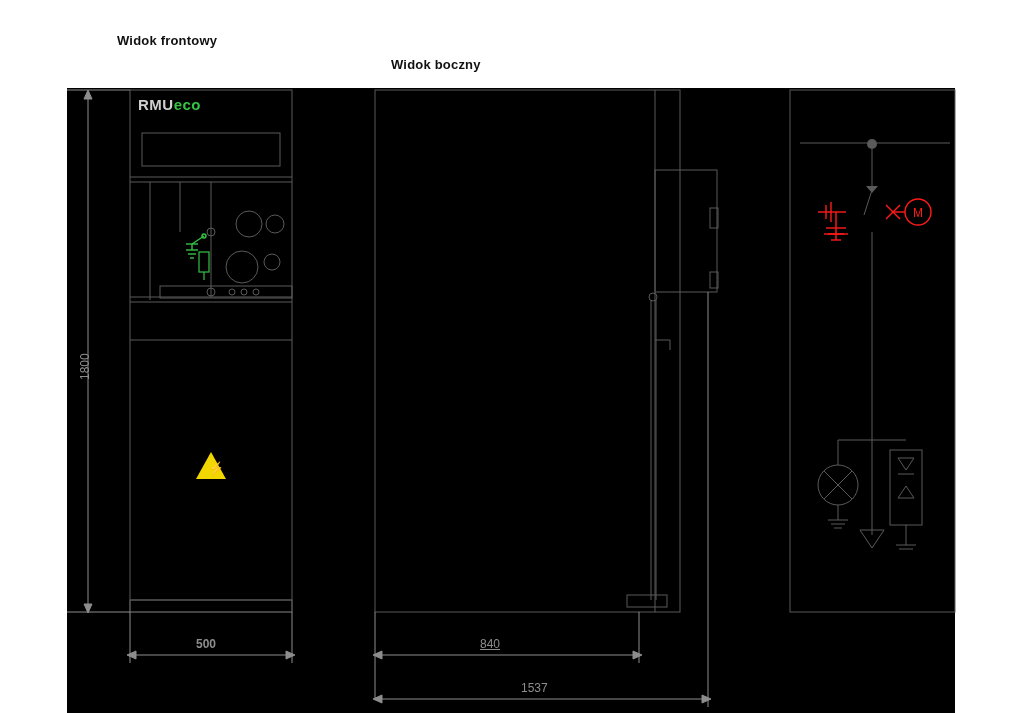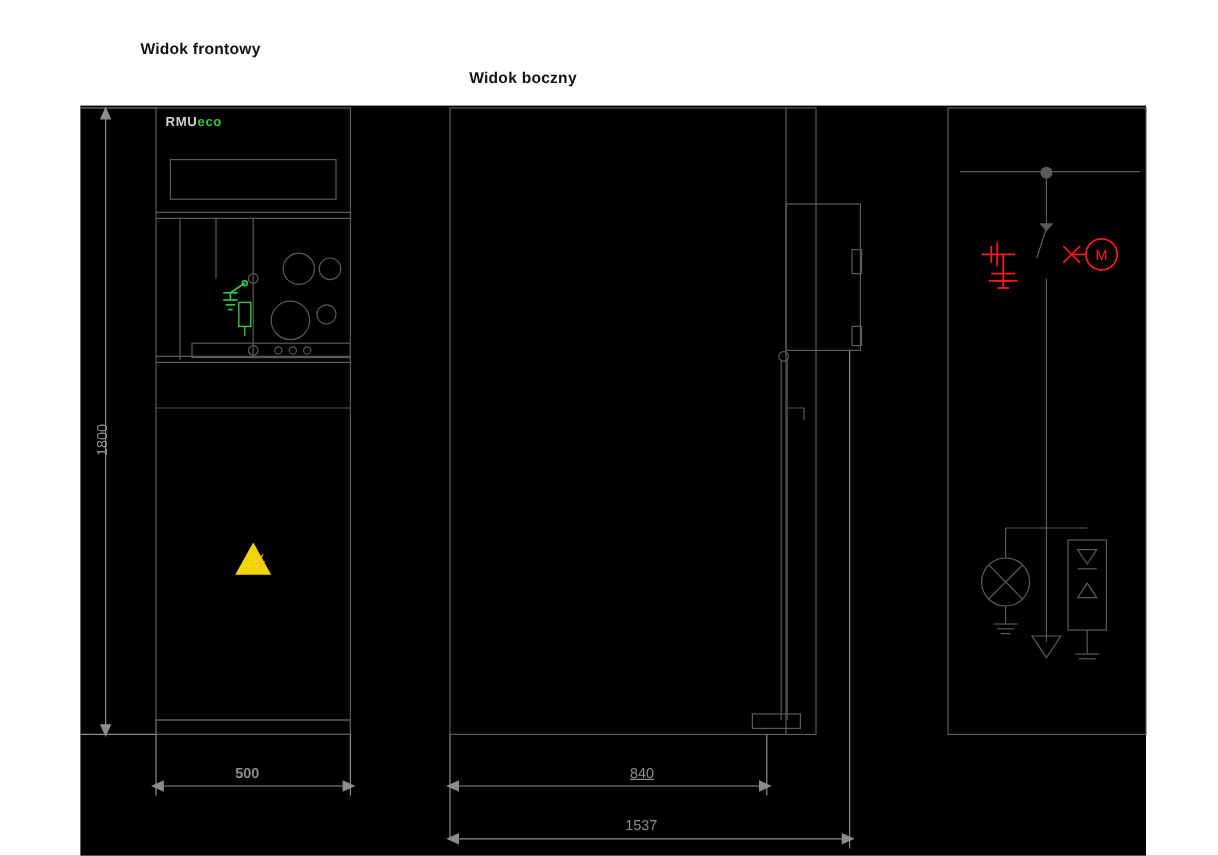--- a/index.html
+++ b/index.html
@@ -48,28 +48,28 @@
     color: #8d8d8d;
     white-space: nowrap;
   }
   .dim-text.vertical {
     transform-origin: left top;
     transform: rotate(-90deg);
   }
 
   #dim-1800 { left: 78px; top: 380px; }
   #dim-500  { left: 196px; top: 637px; font-weight: bold; }
-  #dim-840  { left: 525px; top: 637px; text-decoration: underline; }
+  #dim-840  { left: 480px; top: 637px; text-decoration: underline; }
   #dim-1026 { left: 521px; top: 681px; }
 
   .logo {
     position: absolute;
     left: 138px;
     top: 96px;
-    font-size: 11px;
+    font-size: 15px;
     font-weight: bold;
     letter-spacing: 0.5px;
     white-space: nowrap;
   }
   .logo .logo-a { color: #cfcfcf; }
   .logo .logo-b { color: #35c245; }
 
   .warn-triangle {
     position: absolute;
     left: 196px;

